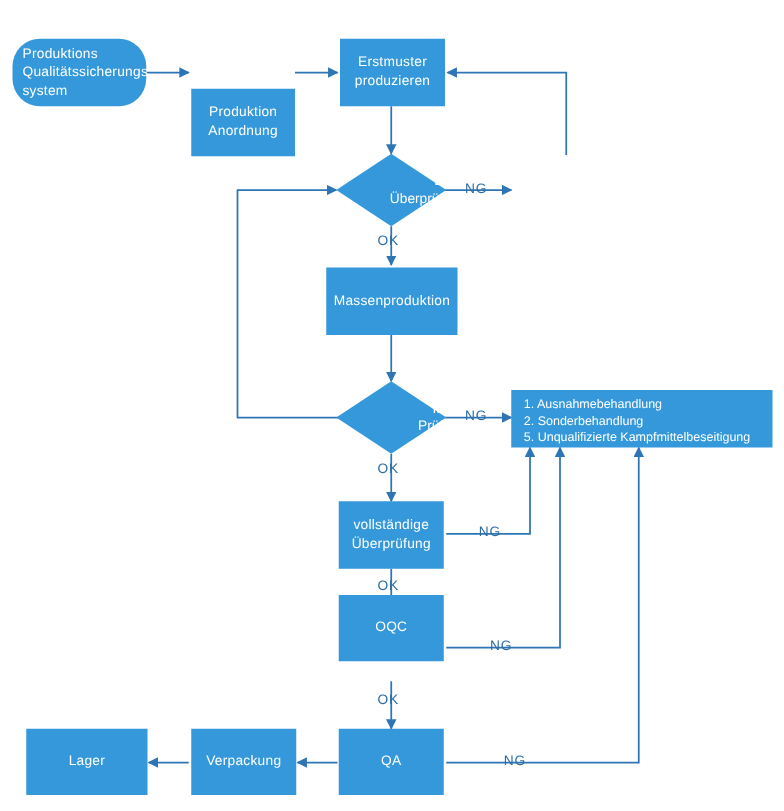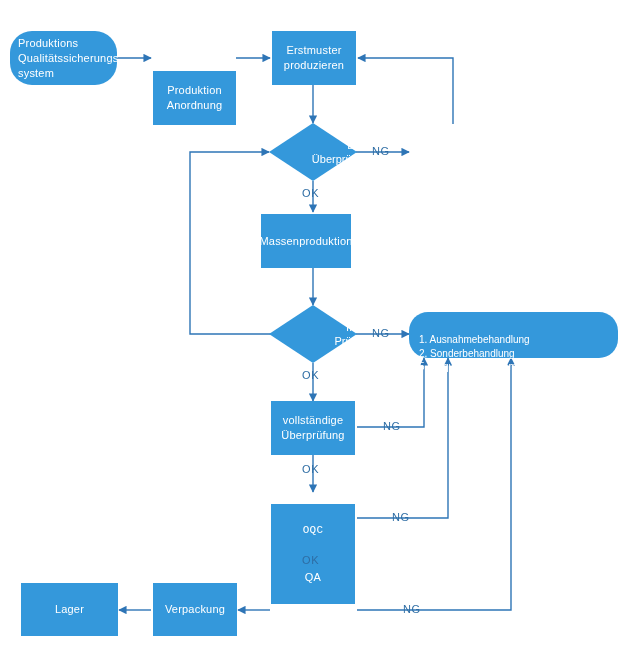--- a/index.html
+++ b/index.html
@@ -79,23 +79,22 @@
     white-space: nowrap;
     z-index: 3;
   }
   .list-node {
     position: absolute;
     box-sizing: border-box;
     background: #3498db;
     color: #ffffff;
     font-size: 10px;
     line-height: 13.5px;
-    padding: 21px 0 5px 10px;
+    padding: 5px 0 5px 10px;
     z-index: 2;
-    border-radius: 19px;
   }
   .list-node div {
     white-space: nowrap;
   }
 </style>
 </head>
 <body>
 
 <div id="flow-canvas">
 
@@ -147,28 +146,28 @@
 Qualitätssicherungs
 system</div>
 
   <div class="node" style="left:153px; top:31px; width:83px; height:54px;margin-top:40px;">Produktion
 Anordnung</div>
 
   <div class="node" style="left:272px; top:31px; width:84px; height:54px;">Erstmuster
 produzieren</div>
 
 
-  <div class="node" style="left:261px; top:214px; width:90px; height:54px;">Massenproduktion</div>
+  <div class="node" style="left:261px; top:214px; width:105px; height:54px;">Massenproduktion</div>
 
   <div class="node" style="left:271px; top:401px; width:84px; height:54px;">vollständige
 Überprüfung</div>
 
-  <div class="node" style="left:271px; top:504px; width:84px; height:53px;font-family:Liberation Mono, monospace;">OQC</div>
-
-  <div class="node" style="left:271px; top:551px; width:84px; height:53px;text-align:right;">QA</div>
+  <div class="node" style="left:271px; top:476px; width:84px; height:53px;">OQC</div>
+
+  <div class="node" style="left:271px; top:583px; width:84px; height:53px;text-align:right;">QA</div>
 
   <div class="node" style="left:21px; top:583px; width:97px; height:53px;">Lager</div>
 
   <div class="node" style="left:153px; top:583px; width:84px; height:53px;">Verpackung</div>
 
   <div class="list-node" style="left:409px; top:312px; width:209px; height:46px;">
     <div>1. Ausnahmebehandlung</div>
     <div>2. Sonderbehandlung</div>
     <div>5. Unqualifizierte Kampfmittelbeseitigung</div>
   </div>

